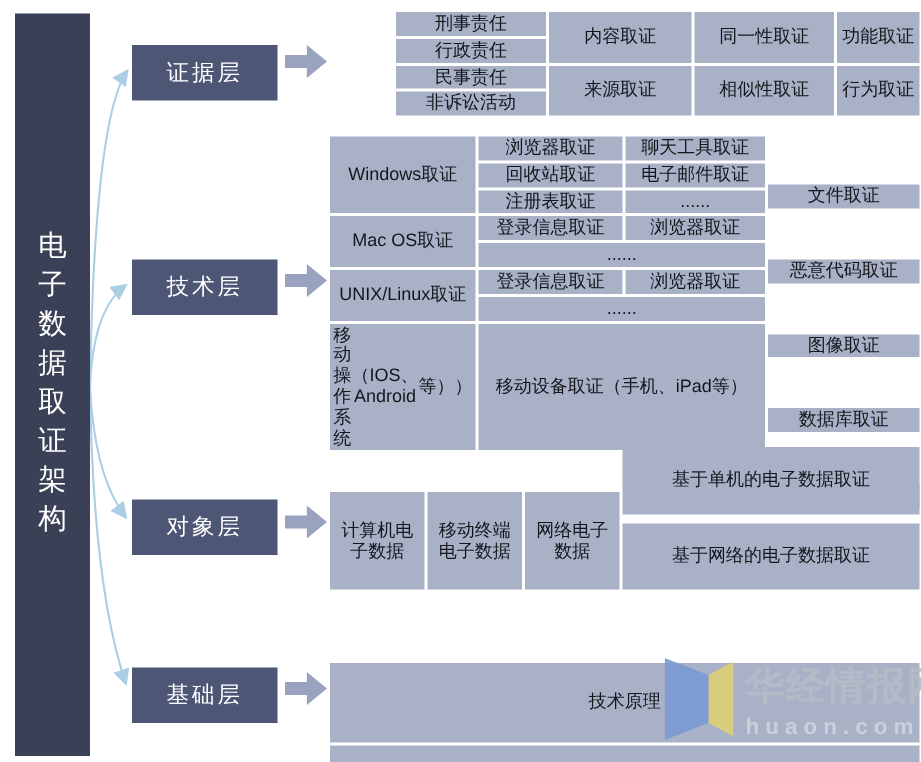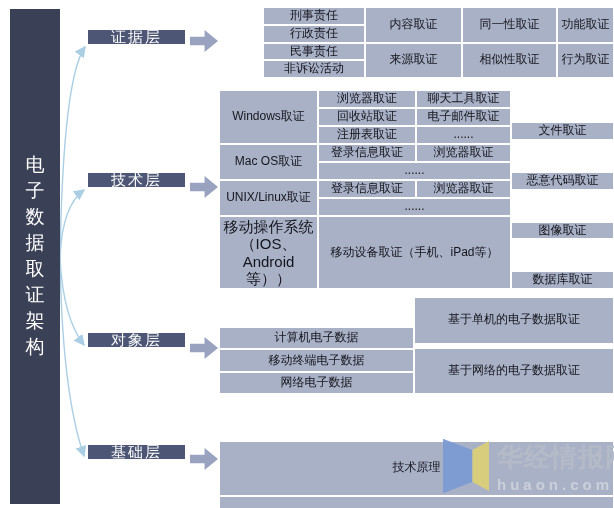--- a/index.html
+++ b/index.html
@@ -12,21 +12,21 @@
   
   .sidebar {
     position:absolute; left:10px; top:9px; width:50px; height:495px;
     background:#3a4156; display:flex; flex-direction:column;
     align-items:center; justify-content:center; gap:5px;
   }
   .sidebar .ch { color:#fff; font-size:19px; line-height:1.1; font-weight:500; }
 
   
   .layer-label {
-    position:absolute; left:88px; width:97px; height:14px;
+    position:absolute; left:88px; width:97px; height:37px;
     background:#4d5674; color:#fff; font-size:15px; letter-spacing:2px;
     display:flex; align-items:center; justify-content:center; font-weight:500;
   }
   
   .block-arrow {
     position:absolute; left:190px; width:28px; height:24px; background:#99a3c0;
     clip-path:polygon(0% 32%, 52% 32%, 52% 4%, 100% 50%, 52% 96%, 52% 68%, 0% 68%);
   }
 
   
@@ -40,28 +40,28 @@
   .section { position:absolute; left:220px; width:393px; }
   .evidence {
     top:8px; height:67px; display:grid; gap:2px;
     grid-template-columns:100px 95px 93px 1fr; grid-template-rows:repeat(4,1fr);padding-left:44px;
   }
   .tech {
     top:91px; height:197px; display:grid; gap:2px;
     grid-template-columns:97px 96px 93px 1fr;
     grid-template-rows:repeat(7,1fr) 3fr;
   }
-  .tech .os-mobile { font-size:15px; flex-direction:column; }
+  .tech .os-mobile { font-size:12px; }
   .tech .right-stack {
     grid-column:4; grid-row:1/9; display:flex; flex-direction:column; gap:2px;
     background:transparent; padding:0;
   }
   .tech .right-stack .cell { flex:1;margin-top:32px; }
   .object { top:298px; height:95px; display:flex; gap:2px; }
-  .object .obj-col { width:193px; display:flex; flex-direction:column; gap:2px;margin-top:30px; }
+  .object .obj-col { width:193px; display:flex; flex-direction:row; gap:2px;margin-top:30px; }
   .object .appr-col { flex:1; display:flex; flex-direction:column; gap:6px; }
   .object .cell { flex:1; }
   .basic { top:442px; height:107px; display:flex; flex-direction:column; gap:2px;border-radius:27px; }
   .basic .cell { flex:1; }
 
   
   .connectors { position:absolute; left:0; top:0; pointer-events:none; }
 
   
   .watermark {

